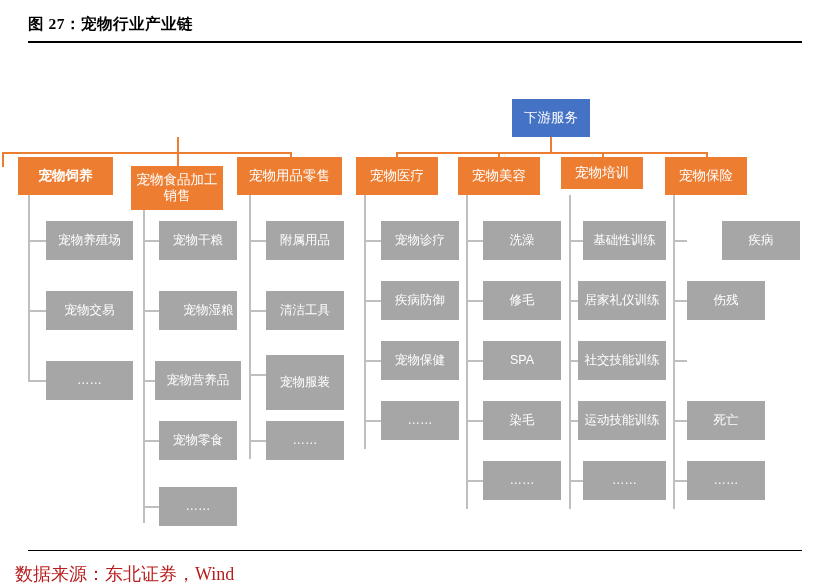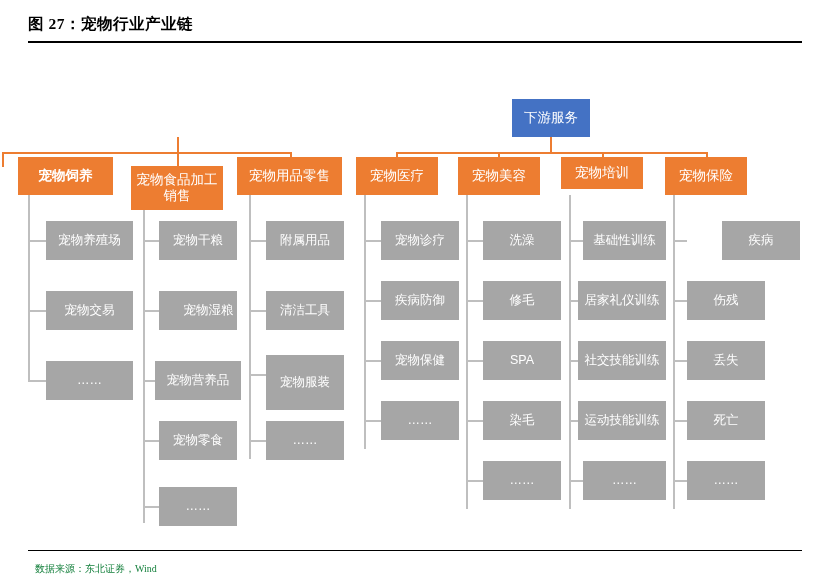--- a/index.html
+++ b/index.html
@@ -32,24 +32,24 @@
 
   
   #footer-rule {
     position: absolute;
     left: 28px; top: 550px;
     width: 774px; height: 1px;
     background: #000000;
   }
   #fig-source {
     position: absolute;
-    left: 35px; top: 562px;
+    left: 15px; top: 562px;
     font-family: "Liberation Serif", "DejaVu Serif", serif;
-    font-size: 10px;
-    color: #15803d;
+    font-size: 18px;
+    color: #b91c1c;
     white-space: nowrap;
   }
 
   
   #chart {
     position: absolute;
     left: 0; top: 46px;
     width: 830px; height: 500px;
   }
 
@@ -178,20 +178,19 @@
   <div class="node gray" style="left:583px; top:415px; width:83px; height:39px;">……</div>
 
   <div class="ln v gray" style="left:673px; top:149px; height:314px;"></div>
   <div class="ln h gray" style="left:673px; top:194px; width:14px;"></div>
   <div class="ln h gray" style="left:673px; top:254px; width:14px;"></div>
   <div class="ln h gray" style="left:673px; top:314px; width:14px;"></div>
   <div class="ln h gray" style="left:673px; top:374px; width:14px;"></div>
   <div class="ln h gray" style="left:673px; top:434px; width:14px;"></div>
   <div class="node gray" style="left:687px; top:175px; width:78px; height:39px;margin-left:35px;">疾病</div>
   <div class="node gray" style="left:687px; top:235px; width:78px; height:39px;">伤残</div>
-  <div class="node gray" style="left:687px; top:295px; width:78px; height:39px;">丢失</div>
   <div class="node gray" style="left:687px; top:355px; width:78px; height:39px;">死亡</div>
   <div class="node gray" style="left:687px; top:415px; width:78px; height:39px;">……</div>
 
 </div>
 
 <div id="footer-rule"></div>
 <div id="fig-source">数据来源：东北证券，Wind</div>
 
 </body></html>

